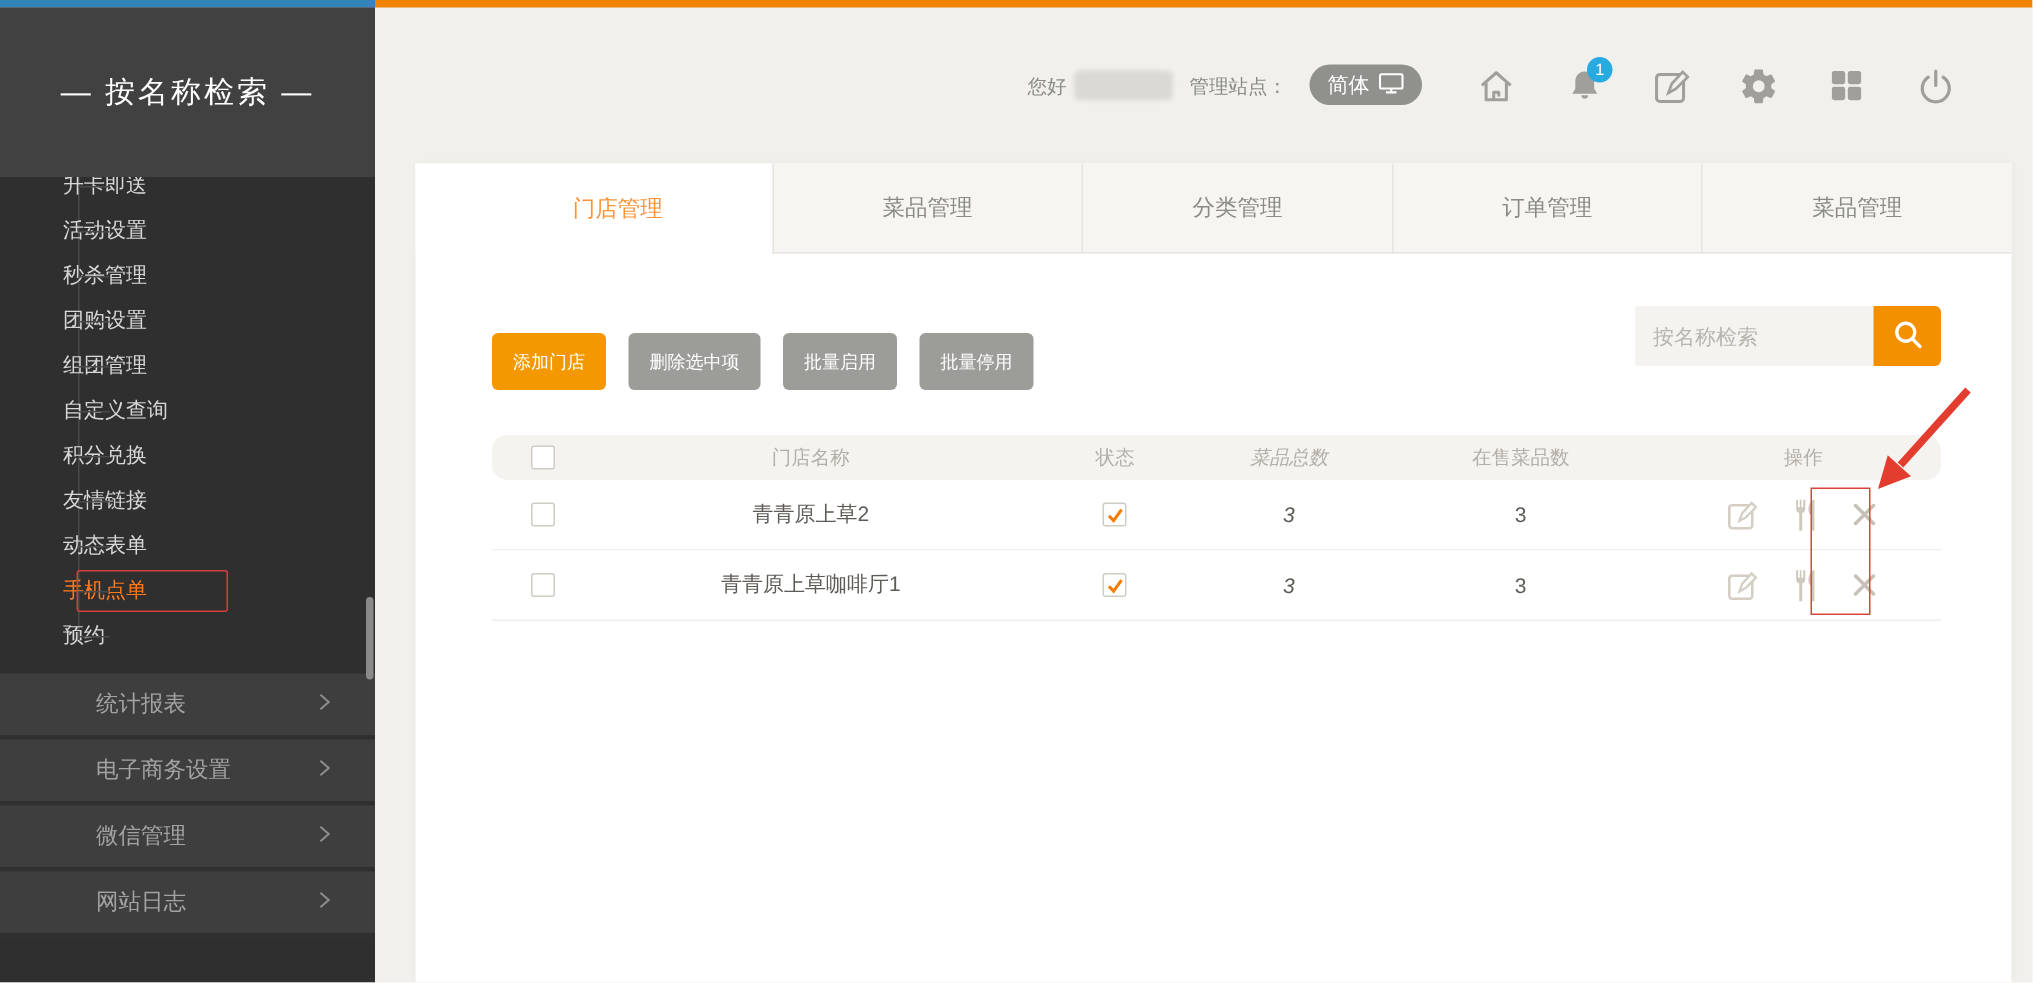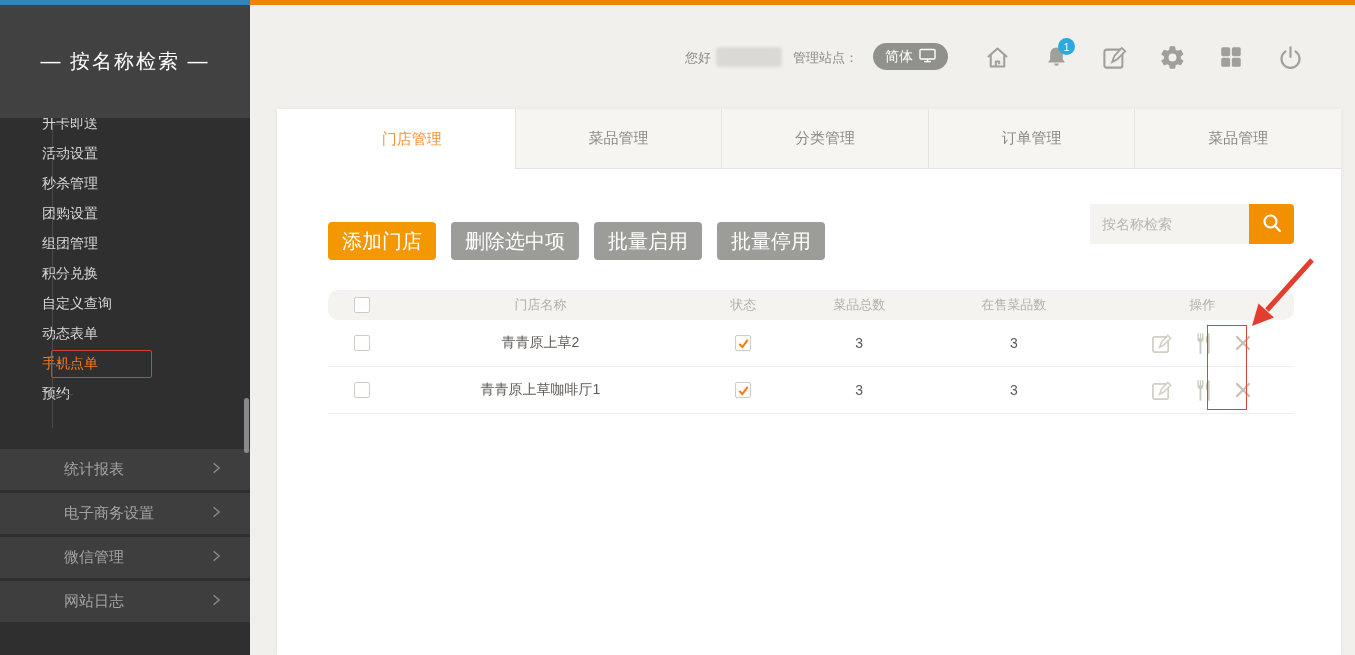--- a/index.html
+++ b/index.html
@@ -44,40 +44,40 @@
 
   
   .panel { position:absolute; left:277px; top:109px; width:1064px; height:546px; background:#ffffff;
            box-shadow:0 0 6px rgba(0,0,0,0.05); }
   .tabs { display:flex; height:60px; }
   .tab { flex:1; display:flex; align-items:center; justify-content:center; font-size:15px; color:#8a8a86;
          background:#f6f5f2; border-bottom:1px solid #e7e4e0; border-left:1px solid #e7e4e0; cursor:pointer; }
   .tab.active { background:#ffffff; color:#ff9234; border-bottom:none; border-left:none;padding-left:32px; }
 
   .toolbar { position:absolute; left:51px; top:113px; display:flex; gap:15px; }
-  .btn { height:38px; padding:0 14px; border:none; border-radius:4px; color:#fff; font-size:20px;
+  .btn { height:38px; padding:0 14px; border:none; border-radius:4px; color:#fff; font-size:12px;
          cursor:pointer; font-family:inherit; }
   .btn.primary { background:#f39800; }
   .btn.gray { background:#9c9c98; }
 
   .searchbox { position:absolute; right:47px; top:95px; display:flex; }
   .searchbox input { width:159px; height:40px; background:#f5f3ef; border:none; outline:none;
                      padding:0 12px; font-size:14px; color:#5e5b56; border-radius:2px 0 0 2px; font-family:inherit; }
   .searchbox input::placeholder { color:#b8b4ae; }
   .search-btn { width:45px; height:40px; background:#f39000; border:none; border-radius:0 4px 4px 0;
                 cursor:pointer; display:flex; align-items:center; justify-content:center; }
 
   .table { position:absolute; left:51px; top:181px; width:966px; }
   .trow { display:flex; align-items:center; }
   .thead { height:30px; background:#f5f3ef; color:#b3afa8; font-size:13px; border-radius:10px; }
   .tbody-row { height:47px; border-bottom:1px solid #f0eeea; font-size:14px; color:#5e5b56; background:#fff; }
   .c1 { width:7%;  display:flex; justify-content:center; }
   .c2 { width:30%; text-align:center; }
   .c3 { width:12%; display:flex; justify-content:center; text-align:center; }
-  .c4 { width:12%; text-align:center; }
+  .c4 { width:12%; text-align:center;font-style:italic; }
   .c5 { width:20%; text-align:center; }
   .c6 { width:19%; display:flex; justify-content:center; gap:17px; align-items:center; }
   .cbox { width:16px; height:16px; border:1px solid #cfccc6; background:#fff; border-radius:2px;
           display:flex; align-items:center; justify-content:center; cursor:pointer; }
   .opicon { width:24px; height:24px; display:flex; align-items:center; justify-content:center; cursor:pointer; }
 
   .red-frame-ops { position:absolute; left:930px; top:216px; width:40px; height:85px;
                    border:1px solid #d9443c; pointer-events:none; z-index:5; }
   .arrow-svg { position:absolute; left:1240px; top:252px; z-index:6; pointer-events:none; }
 </style>
@@ -88,22 +88,23 @@
 <div class="topbar-orange"></div>
 
 <div class="sidebar">
   <div class="tree-vline"></div>
   <div class="tree">
     <div class="tree-item">升卡即送</div>
     <div class="tree-item">活动设置</div>
     <div class="tree-item">秒杀管理</div>
     <div class="tree-item">团购设置</div>
     <div class="tree-item">组团管理</div>
+    <div class="tree-item">自定义查询</div>
     <div class="tree-item">积分兑换</div>
-    <div class="tree-item">自定义查询</div>
+    <div class="tree-item">友情链接</div>
     <div class="tree-item">动态表单</div>
     <div class="tree-item active">
       <span>手机点单</span>
       <span class="red-frame-side"></span>
     </div>
     <div class="tree-item">预约</div>
   </div>
   <div class="cats">
     <div class="cat">
       <span>统计报表</span>

